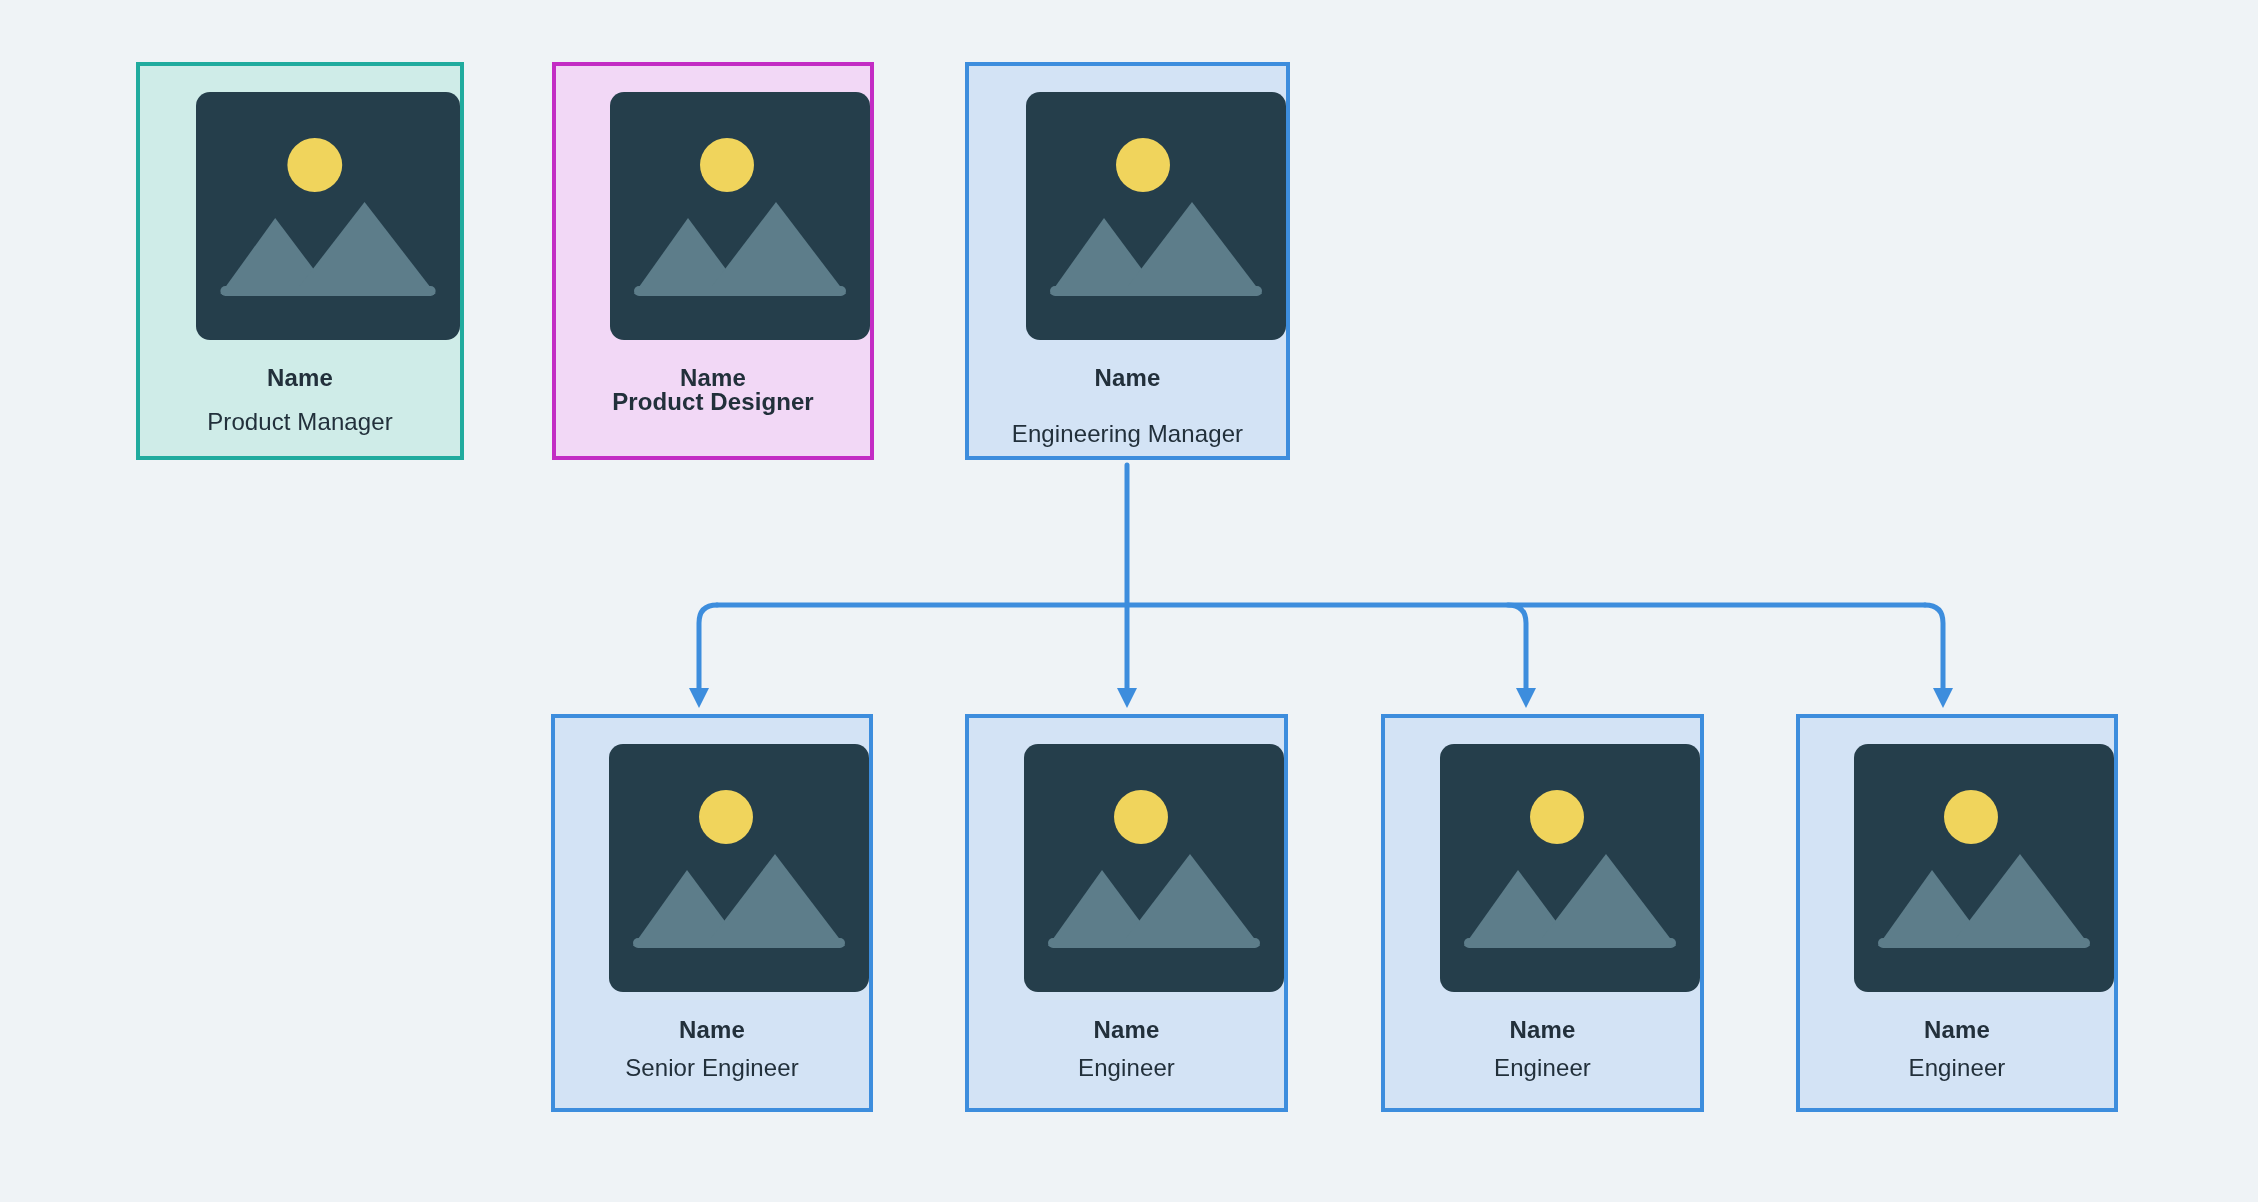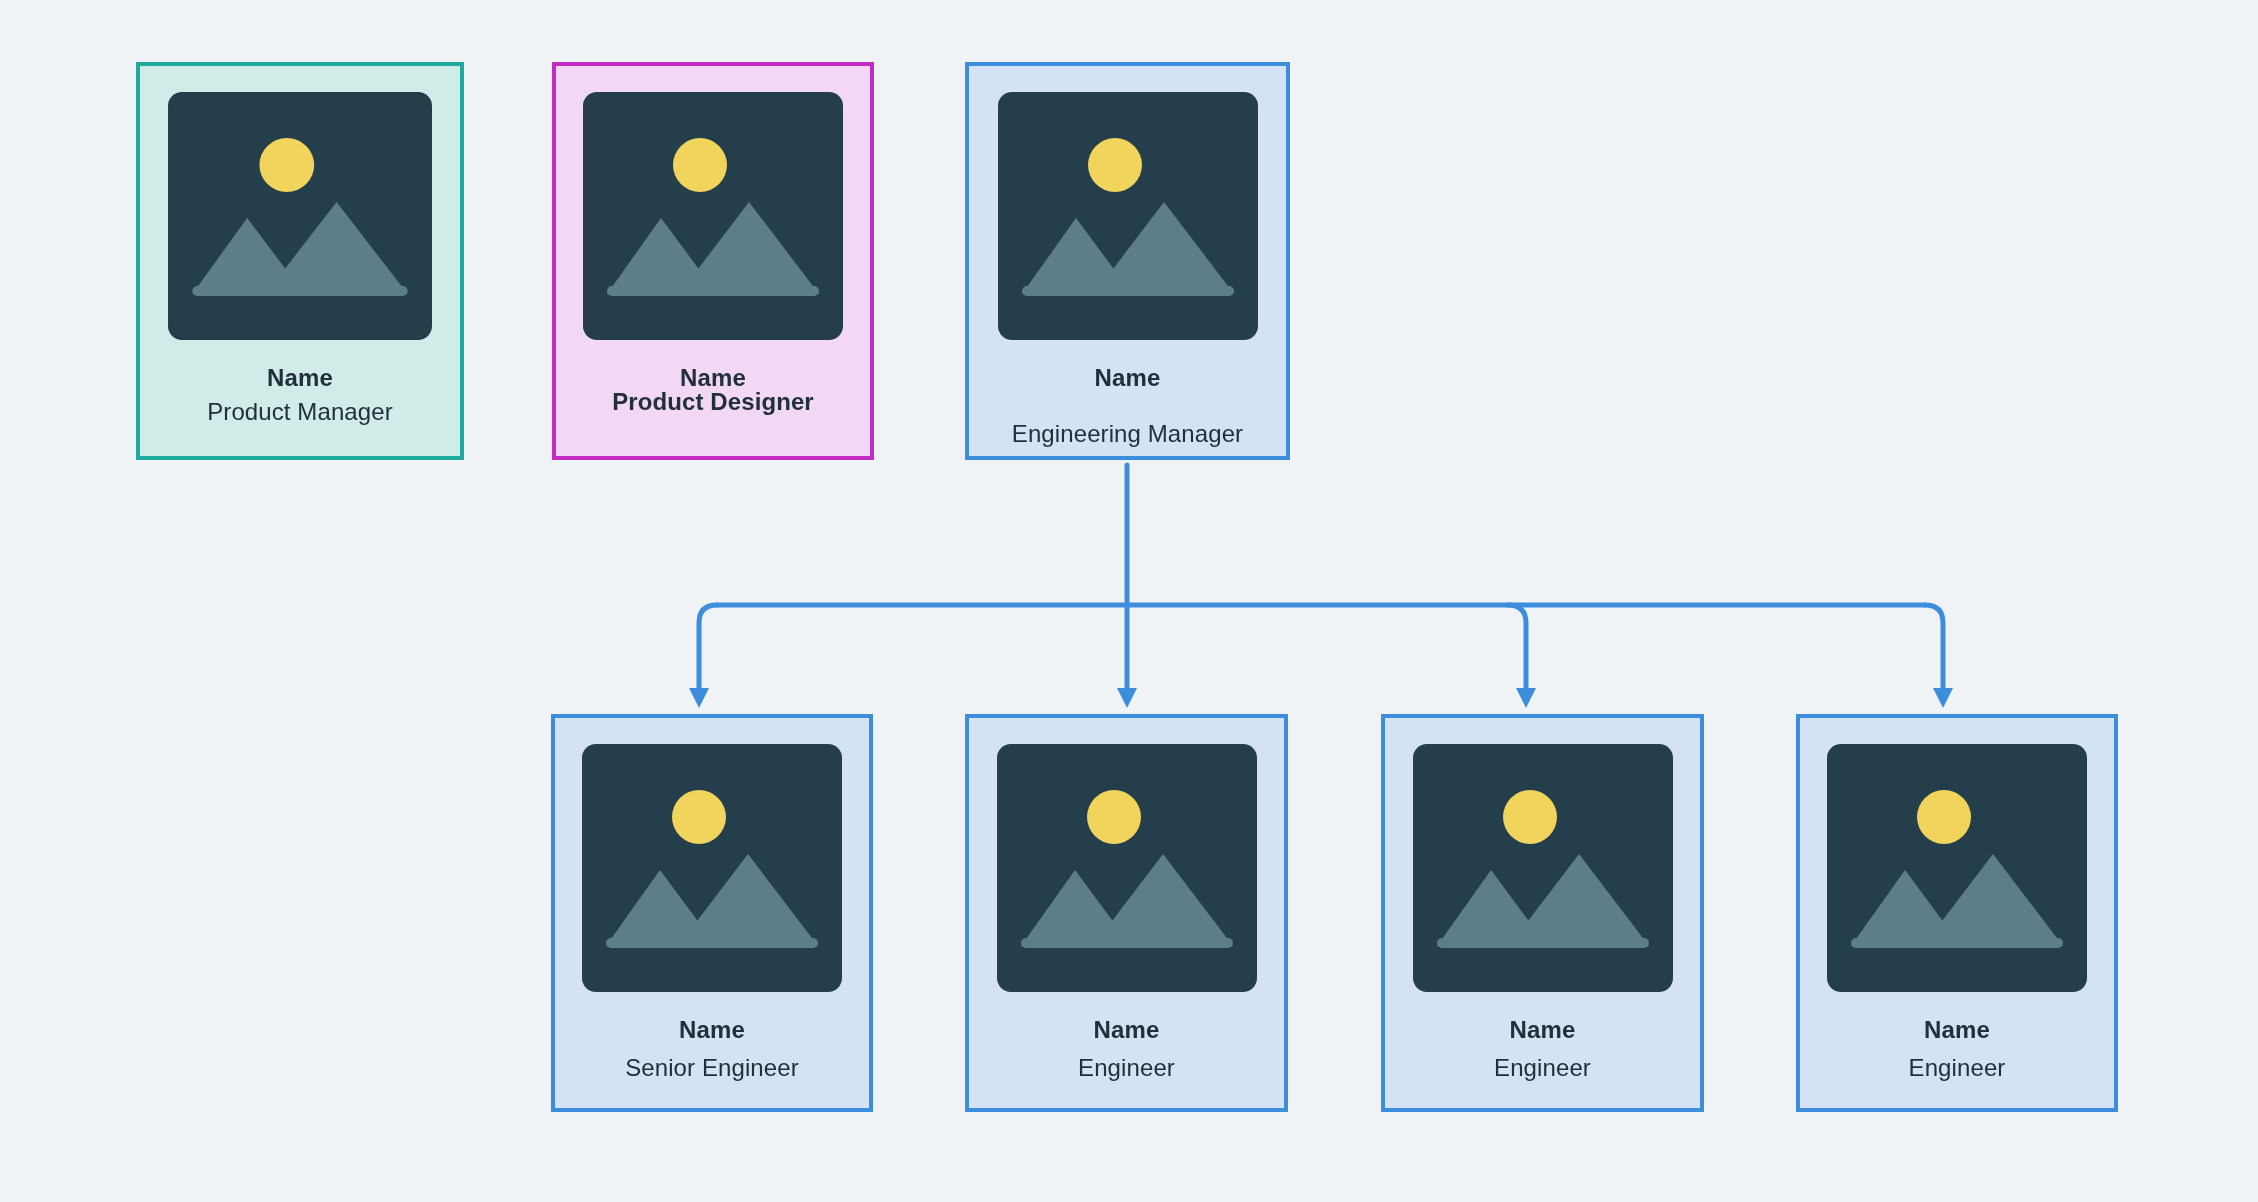--- a/index.html
+++ b/index.html
@@ -26,21 +26,21 @@
     width: 2258px;
     height: 1202px;
     pointer-events: none;
   }
   .card {
     position: absolute;
     box-sizing: border-box;
     border-style: solid;
     display: flex;
     flex-direction: column;
-    align-items: center;
+    align-items: flex-end;
   }
   .thumb {
     position: relative;
     box-sizing: border-box;
     border-radius: 14px;
     overflow: hidden;
     flex: none;
   }
   .thumb svg { display: block; width: 100%; height: 100%; }
   .card-text {
@@ -85,21 +85,21 @@
           <svg viewBox="0 0 260 248" preserveAspectRatio="none">
             <rect x="0" y="0" width="260" height="248" fill="#253e4b"></rect>
             <circle cx="117" cy="73" r="27" fill="#f0d45c"></circle>
             <path d="M 24 202 L 78 126 L 118 180 L 118 202 Z" fill="#5d7d8a"></path>
             <path d="M 96 202 L 166 110 L 236 202 Z" fill="#5d7d8a"></path>
             <rect x="24" y="194" width="212" height="10" rx="5" fill="#5d7d8a"></rect>
           </svg>
         </div>
         <div class="card-text" style="margin-top: 26px;">
           <div class="card-name">Name</div>
-          <div class="card-role" style="margin-top: 10px;">Product Manager</div>
+          <div class="card-role" style="margin-top: 20px;">Product Manager</div>
         </div>
       </div>
       <div class="card" style="left: 552px; top: 62px; width: 322px; height: 398px; border-width: 4px; border-color: rgb(195, 44, 196); background: rgb(242, 216, 246);">
         <div class="thumb" style="margin-top: 26px; width: 260px; height: 248px;">
           <svg viewBox="0 0 260 248" preserveAspectRatio="none">
             <rect x="0" y="0" width="260" height="248" fill="#253e4b"></rect>
             <circle cx="117" cy="73" r="27" fill="#f0d45c"></circle>
             <path d="M 24 202 L 78 126 L 118 180 L 118 202 Z" fill="#5d7d8a"></path>
             <path d="M 96 202 L 166 110 L 236 202 Z" fill="#5d7d8a"></path>
             <rect x="24" y="194" width="212" height="10" rx="5" fill="#5d7d8a"></rect>

